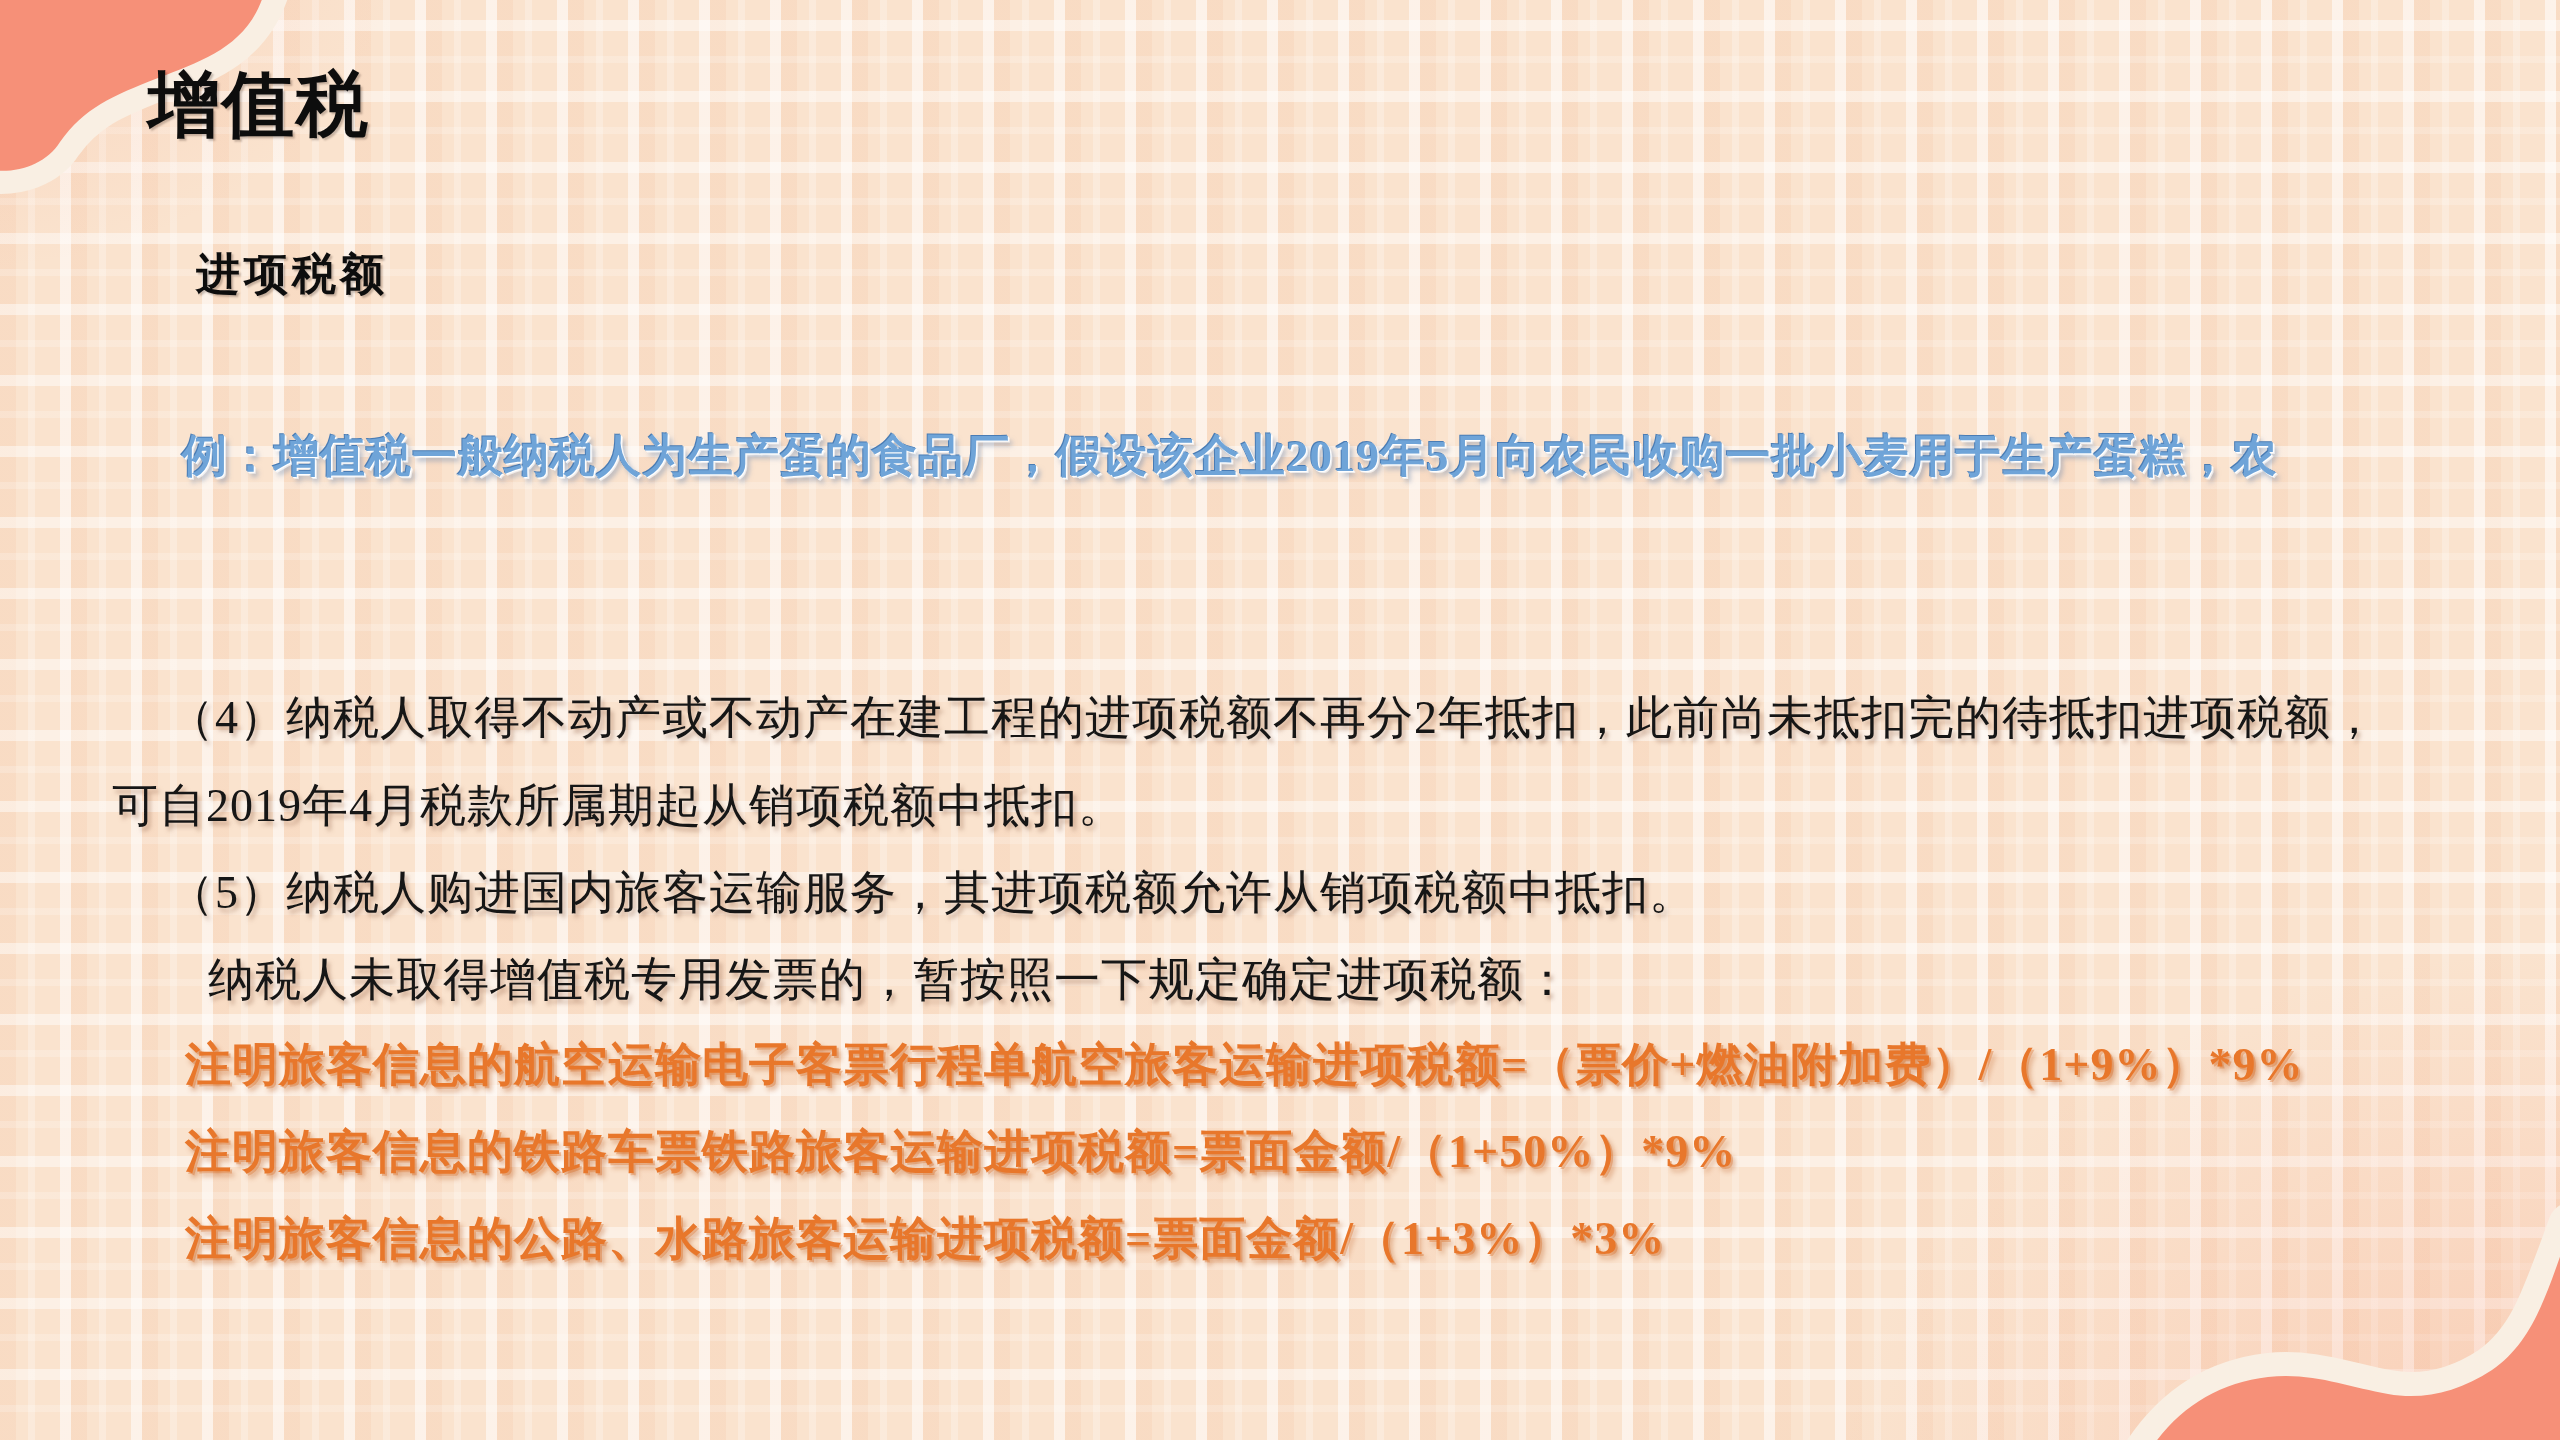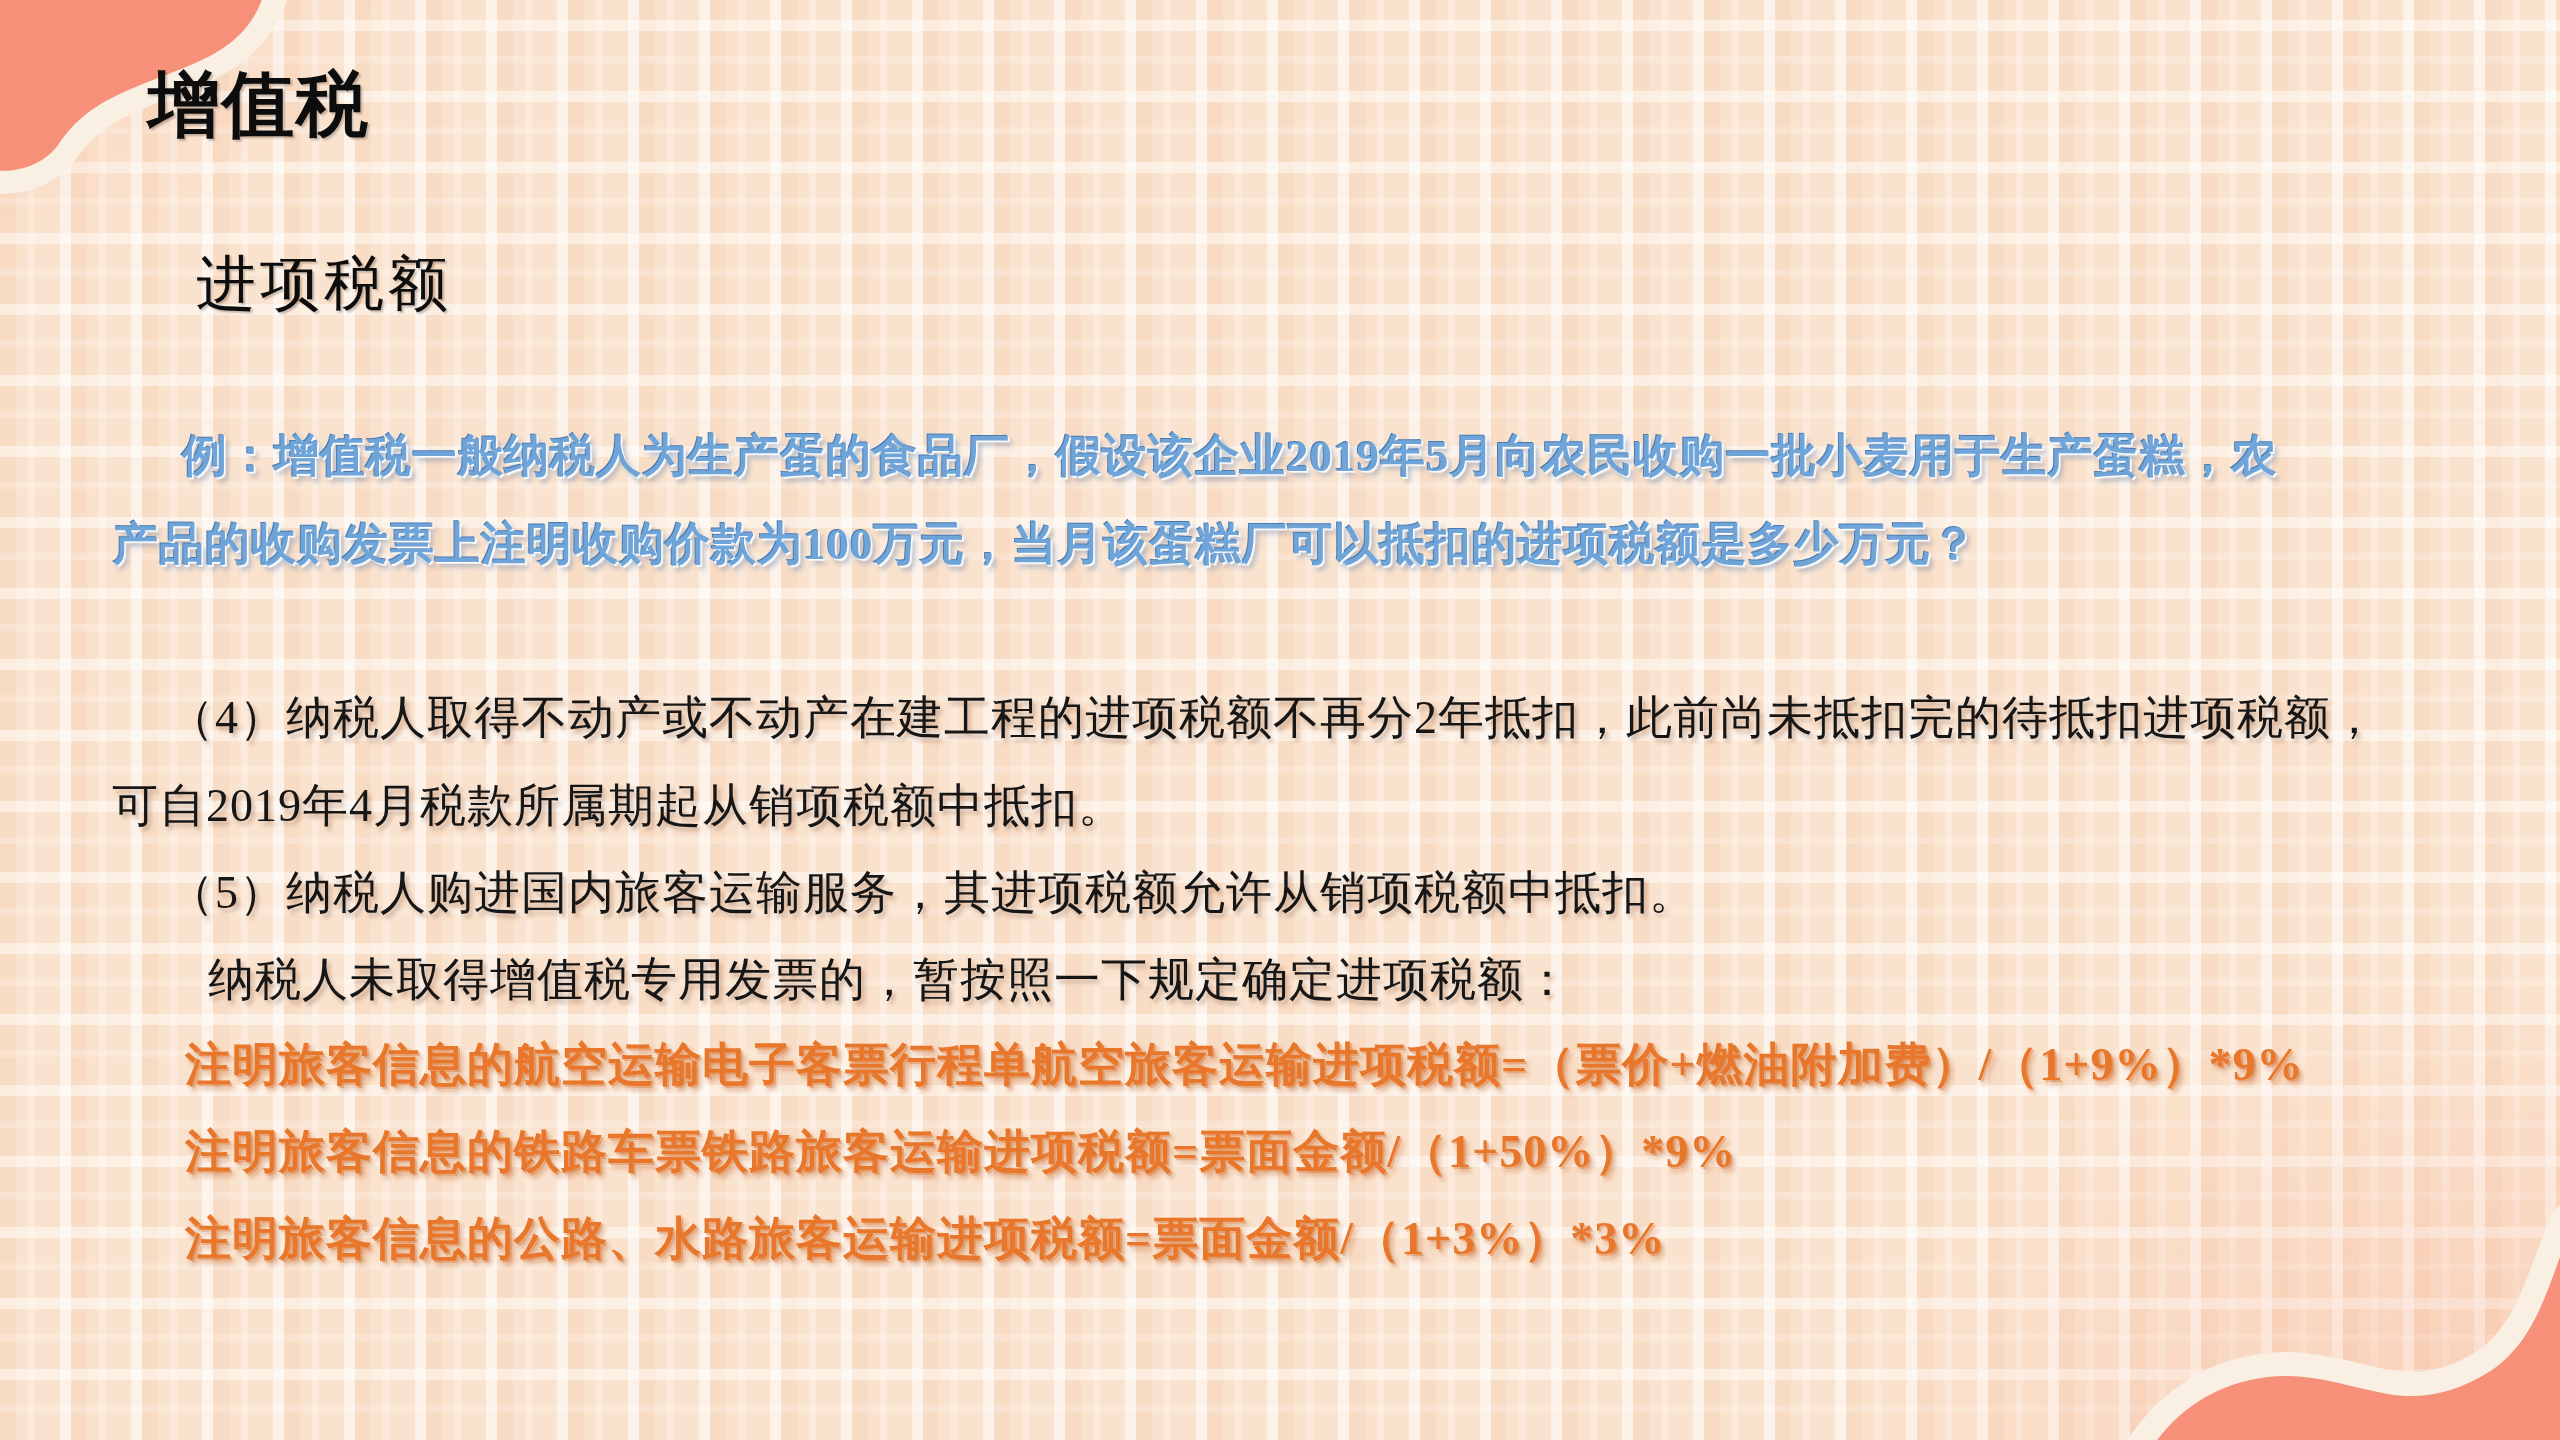--- a/index.html
+++ b/index.html
@@ -23,21 +23,21 @@
   }
   .blob-svg{position:absolute;left:0;top:0;width:2560px;height:1440px;pointer-events:none;}
   .line{position:absolute;white-space:nowrap;line-height:1.15;}
   .slide-title{
     left:148px;top:64px;
     font-size:72px;font-weight:bold;color:#0d0d0d;letter-spacing:2px;
     text-shadow:2px 2px 2px rgba(40,20,10,0.25);
   }
   .slide-subtitle{
     left:196px;top:250px;
-    font-size:60px;font-weight:normal;color:#0d0d0d;letter-spacing:4px;
+    font-size:44px;font-weight:bold;color:#0d0d0d;letter-spacing:4px;
     text-shadow:2px 2px 2px rgba(40,20,10,0.25);
   }
   .blue{
     font-size:45px;font-weight:bold;color:#6fa4d8;letter-spacing:1px;
     text-shadow:
       1px 1px 0 #ffffff,
       2px 2px 0 rgba(255,255,255,0.65),
       -1px -1px 0 #4a7cb4,
       4px 5px 5px rgba(116,140,175,0.55);
     text-align: right;
@@ -78,21 +78,20 @@
     <g>
       <path d="M2572,1226 C2545,1300 2532,1342 2492,1370 C2457,1393 2422,1400 2388,1394 C2348,1387 2312,1372 2268,1377 C2218,1383 2178,1408 2148,1452" fill="none" stroke="#f9efe3" stroke-width="48" stroke-linecap="round"></path>
       <path d="M2570,1228 C2545,1300 2532,1342 2492,1370 C2457,1393 2422,1400 2388,1394 C2348,1387 2312,1372 2268,1377 C2218,1383 2178,1408 2150,1450 L2570,1450 Z" fill="#f69078"></path>
     </g>
   </svg>
 
   <div class="line slide-title">增值税</div>
   <div class="line slide-subtitle">进项税额</div>
 
   <div class="line blue l-ex1">例：增值税一般纳税人为生产蛋的食品厂，假设该企业2019年5月向农民收购一批小麦用于生产蛋糕，农</div>
-  <div class="line blue l-ex2">产品的收购发票上注明收购价款为100万元，当月该蛋糕厂可以抵扣的进项税额是多少万元？</div>
 
   <div class="line black l-p4a">（4）纳税人取得不动产或不动产在建工程的进项税额不再分2年抵扣，此前尚未抵扣完的待抵扣进项税额，</div>
   <div class="line black l-p4b">可自2019年4月税款所属期起从销项税额中抵扣。</div>
   <div class="line black l-p5">（5）纳税人购进国内旅客运输服务，其进项税额允许从销项税额中抵扣。</div>
   <div class="line black l-note">纳税人未取得增值税专用发票的，暂按照一下规定确定进项税额：</div>
 
   <div class="line orange l-f1">注明旅客信息的航空运输电子客票行程单航空旅客运输进项税额=（票价+燃油附加费）/（1+9%）*9%</div>
   <div class="line orange l-f2">注明旅客信息的铁路车票铁路旅客运输进项税额=票面金额/（1+50%）*9%</div>
   <div class="line orange l-f3">注明旅客信息的公路、水路旅客运输进项税额=票面金额/（1+3%）*3%</div>
 

